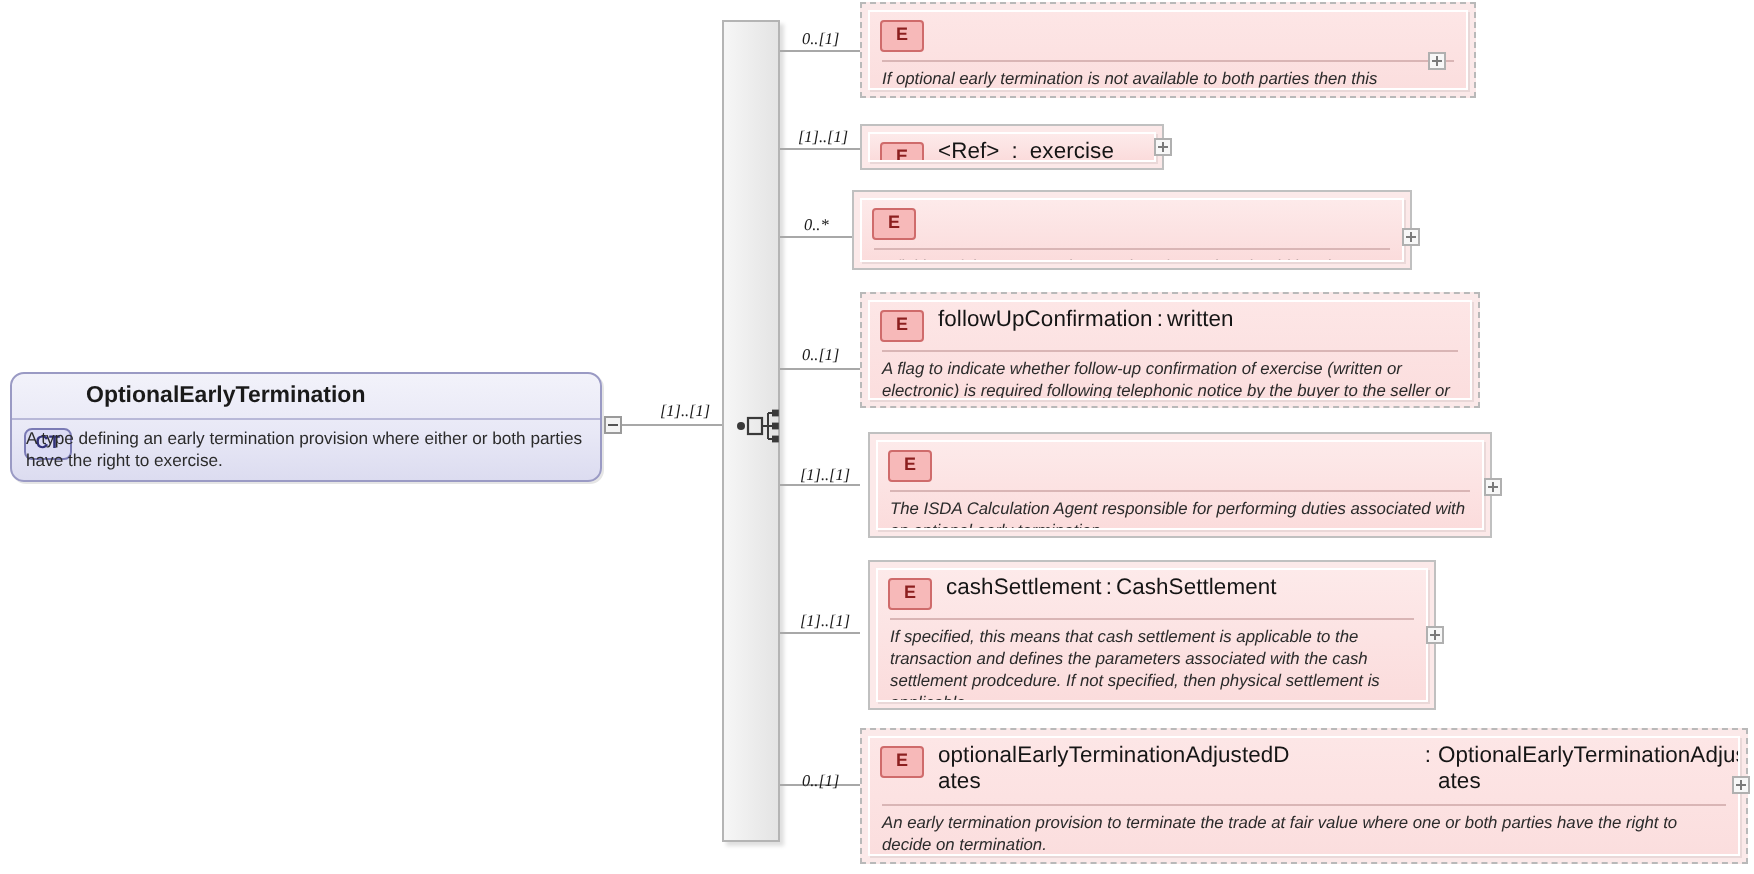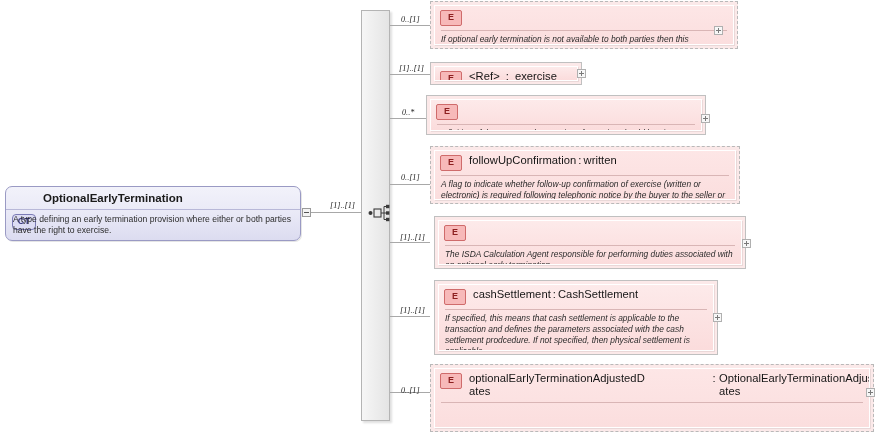--- a/index.html
+++ b/index.html
@@ -242,18 +242,19 @@
             <span>ates</span>
           </span>
           <span class="colsep">:</span>
           <span class="col">
             <span>OptionalEarlyTerminationAdjustedD</span><br>
             <span>ates</span>
           </span>
         </span>
       </div>
       <div class="el-sep"></div>
+      <div class="el-desc">An early termination provision to terminate the trade at fair value where one or both parties have the right to decide on termination.</div>
     </div>
   </div>
   <div class="plus" style="left:866px;top:388px;"></div>
   <div class="mult" style="left:401px;top:386px;">0..[1]</div>
 
 </div>
 
 </body></html>

